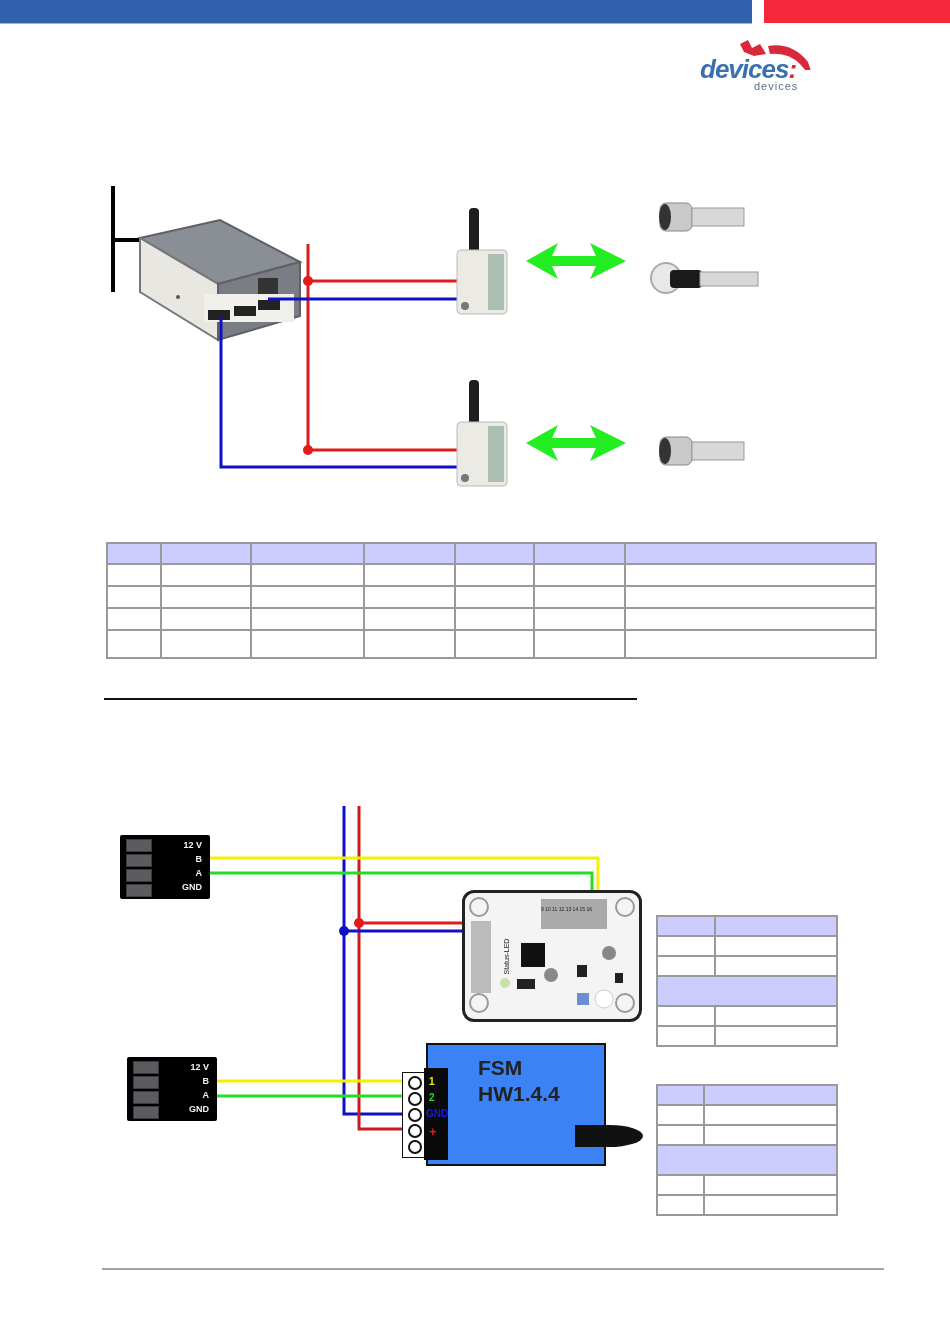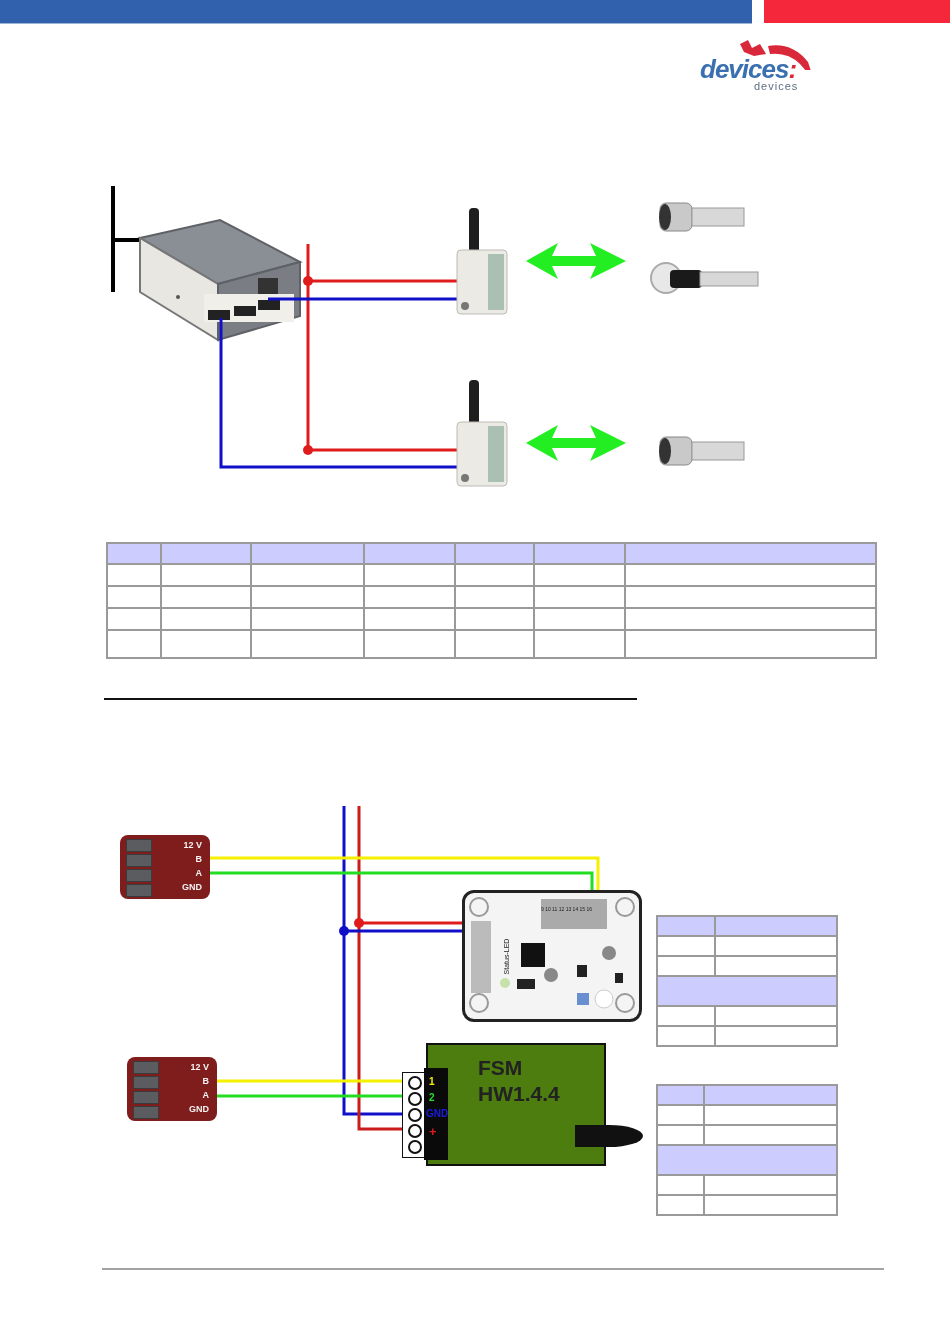--- a/index.html
+++ b/index.html
@@ -10,24 +10,24 @@
   .logo { left:696px; top:40px; width:130px; height:58px; }
   .logo-text { position:absolute; left:4px; top:14px; font-size:26px; font-weight:bold; color:#3a6fb0; font-style:italic; letter-spacing:-1px; }
   .logo-colon { color:#d8283a; }
   .logo-sub { position:absolute; left:58px; top:40px; font-size:11px; color:#5d6f86; letter-spacing:1px; }
   table.grid { border-collapse:collapse; position:absolute; }
   table.grid td { border:2px solid #9a9a9a; padding:0; }
   table.grid tr.head td { background:#ccccff; }
   table.grid td.band { background:#ccccff; }
   .rule-black { left:104px; top:698px; width:533px; height:2px; background:#111; }
   .rule-gray { left:102px; top:1268px; width:782px; height:2px; background:#a3a3a3; }
-  .connector { background:#7f1d1d; border-radius:8px; }
+  .connector { background:#000000; border-radius:2px; }
   .conn-label { position:absolute; right:8px; color:#f2f2f2; font-weight:bold; font-size:9px; }
   .conn-slot { position:absolute; left:6px; width:24px; height:11px; background:#5b5c60; border:1px solid #3a3b3e; }
-  .fsm-box { left:426px; top:1043px; width:176px; height:119px; border:2px solid #111; background:#4d7c0f; }
+  .fsm-box { left:426px; top:1043px; width:176px; height:119px; border:2px solid #111; background:#3b82f6; }
   .fsm-title { position:absolute; left:50px; top:10px; font-size:21px; font-weight:bold; color:#222; line-height:26px; }
   .fsm-term { left:402px; top:1072px; width:46px; height:86px; }
   .fsm-term-body { position:absolute; left:0; top:0; width:22px; height:84px; border:1px solid #111; background:#fff; }
   .fsm-term-black { position:absolute; left:22px; top:-4px; width:24px; height:92px; background:#0a0a0a; }
   .fsm-pin { position:absolute; left:5px; width:10px; height:10px; border:2px solid #111; border-radius:50%; background:#fff; }
   .fsm-pinlabel { position:absolute; left:27px; font-size:10px; font-weight:bold; }
   .antenna { left:575px; top:1125px; width:68px; height:22px; background:#111; border-radius:0 50% 50% 0 / 0 50% 50% 0; }
   .board { left:462px; top:890px; width:174px; height:126px; background:#f4f4f4; border:3px solid #222; border-radius:12px; }
   .svg-full { position:absolute; left:0; top:0; }
 </style>

